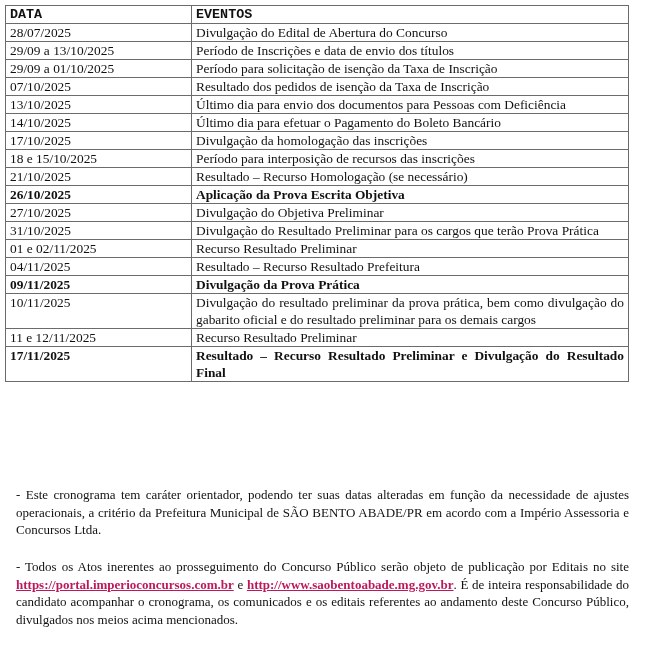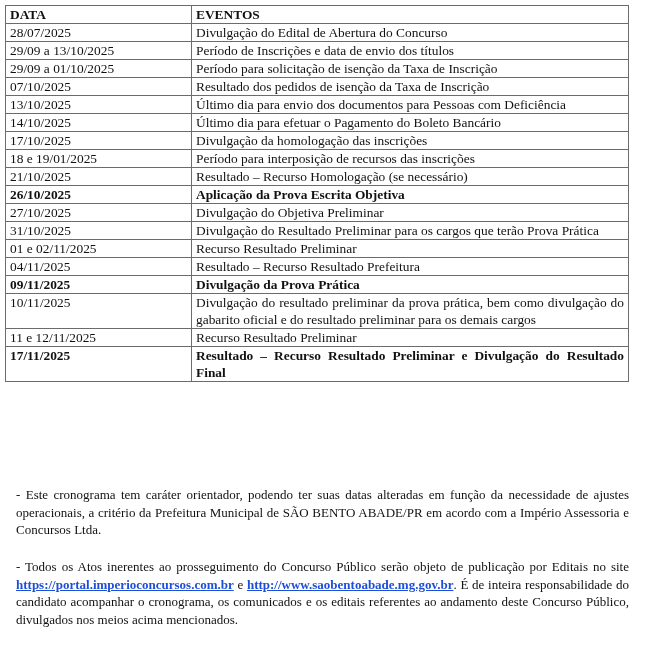--- a/index.html
+++ b/index.html
@@ -27,20 +27,21 @@
     }
     .schedule-table td, .schedule-table th {
       border: 1px solid #6b6b6b;
       padding: 0 4px;
       vertical-align: top;
       text-align: left;
     }
     .schedule-table th {
       font-weight: bold;
       height: 17px;
+      font-family: Liberation Mono, monospace;
     }
     .col-date {
       width: 177px;
     }
     .schedule-table td.event {
       text-align: justify;
       text-align-last: left;
     }
     .bold td {
       font-weight: bold;
@@ -53,21 +54,21 @@
       font-size: 13px;
       line-height: 17.5px;
       text-align: justify;
     }
     .note-1 { top: 486px; }
     .note-2 { top: 558px; }
     .note p {
       margin: 0;
     }
     a.link {
-      color: #1d4ed8;
+      color: #be185d;
       font-weight: bold;
       text-decoration: underline;
     }
   </style>
 </head>
 <body>
 
 <table class="schedule-table">
   <thead>
     <tr>
@@ -98,21 +99,21 @@
       </tr>
       <tr>
         <td class="col-date">14/10/2025</td>
         <td class="event">Último dia para efetuar o Pagamento do Boleto Bancário</td>
       </tr>
       <tr>
         <td class="col-date">17/10/2025</td>
         <td class="event">Divulgação da homologação das inscrições</td>
       </tr>
       <tr>
-        <td class="col-date">18 e 19/01/2025</td>
+        <td class="col-date">18 e 15/10/2025</td>
         <td class="event">Período para interposição de recursos das inscrições</td>
       </tr>
       <tr>
         <td class="col-date">21/10/2025</td>
         <td class="event">Resultado – Recurso Homologação (se necessário)</td>
       </tr>
       <tr class="bold">
         <td class="col-date">26/10/2025</td>
         <td class="event">Aplicação da Prova Escrita Objetiva</td>
       </tr>

